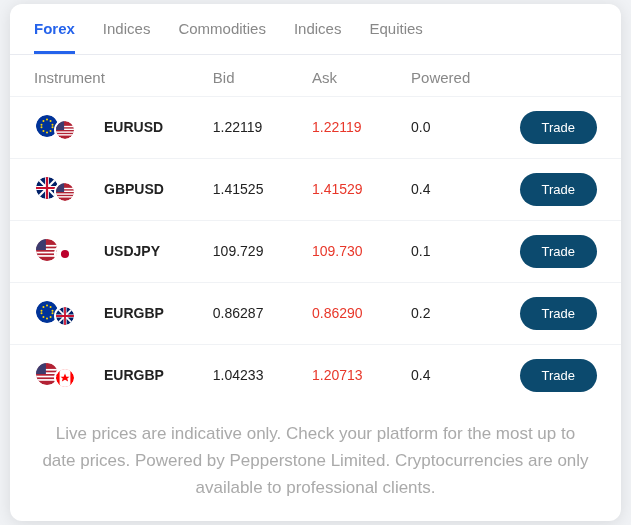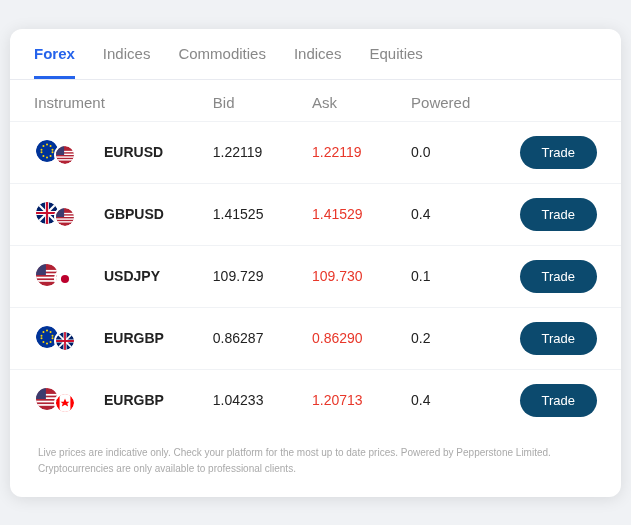--- a/index.html
+++ b/index.html
@@ -87,23 +87,23 @@
       color: #fff;
       border: none;
       border-radius: 20px;
       padding: 9px 22px;
       font-size: 13px;
       font-weight: 400;
       cursor: pointer;
       float: right;
     }
     .footer-note {
-      font-size: 10px;
+      font-size: 17px;
       color: #aaa;
-      text-align: left;
+      text-align: center;
       padding: 14px 28px 4px 28px;
       line-height: 1.6;
     }
     
     .dual-flag {
       width: 42px;
       height: 28px;
       position: relative;
       display: inline-block;
       flex-shrink: 0;

